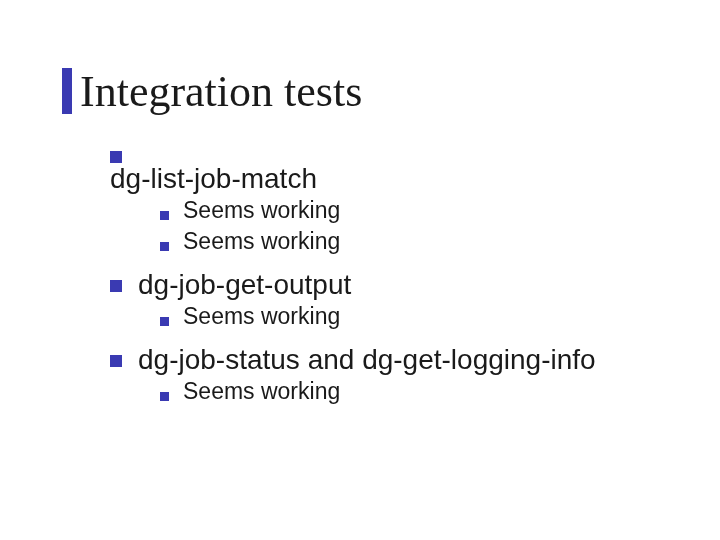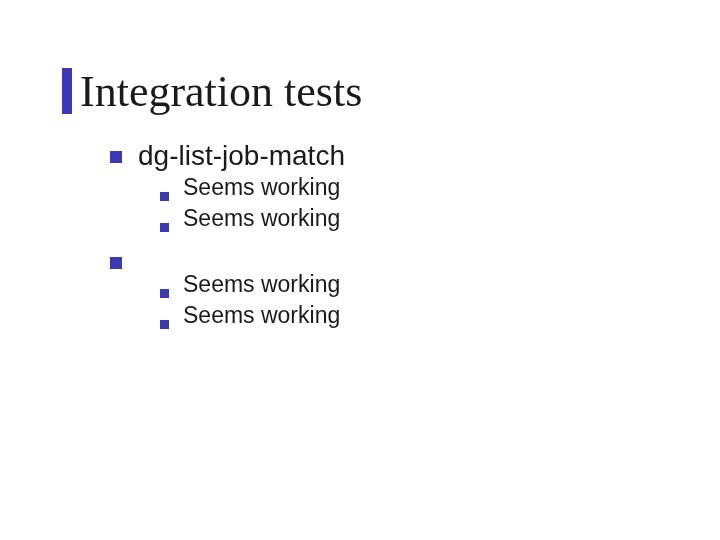--- a/index.html
+++ b/index.html
@@ -55,38 +55,39 @@
     margin-top: 11px;
     margin-right: 16px;
     flex-shrink: 0;
   }
   .item1 .text {
     font-size: 28px;
     color: #1a1a1a;
   }
   .item2 {
     display: flex;
-    align-items: flex-end;
+    align-items: center;
     margin-left: 50px;
     margin-bottom: 4px;
   }
   .item2 .bullet {
     width: 9px;
     height: 9px;
     background: #3a3ab2;
     margin-top: 10px;
     margin-right: 14px;
     flex-shrink: 0;
   }
   .item2 .text {
     font-size: 23px;
     color: #1a1a1a;
   }
   .item1:first-child {
     margin-top: 0;
+    flex-direction: column;
   }
 </style>
 </head>
 <body>
 
 <div class="slide">
 
   <div class="title-wrap">
     <div class="title-bar"></div>
     <div class="title">Integration tests</div>
@@ -103,26 +104,31 @@
       <div class="text">Seems working</div>
     </div>
 
     <div class="item2">
       <div class="bullet"></div>
       <div class="text">Seems working</div>
     </div>
 
     <div class="item1">
       <div class="bullet"></div>
+      <div class="text">dg-job-get-output</div>
     </div>
     <div class="item2">
       <div class="bullet"></div>
       <div class="text">Seems working</div>
     </div>
 
+    <div class="item1">
+      <div class="bullet"></div>
+      <div class="text">dg-job-status and dg-get-logging-info</div>
+    </div>
     <div class="item2">
       <div class="bullet"></div>
       <div class="text">Seems working</div>
     </div>
 
   </div>
 
 </div>
 
 </body></html>

